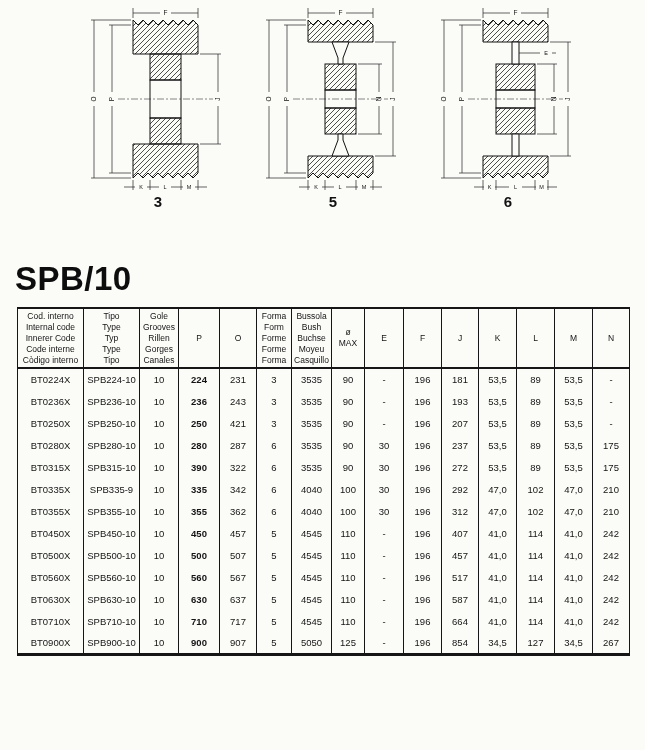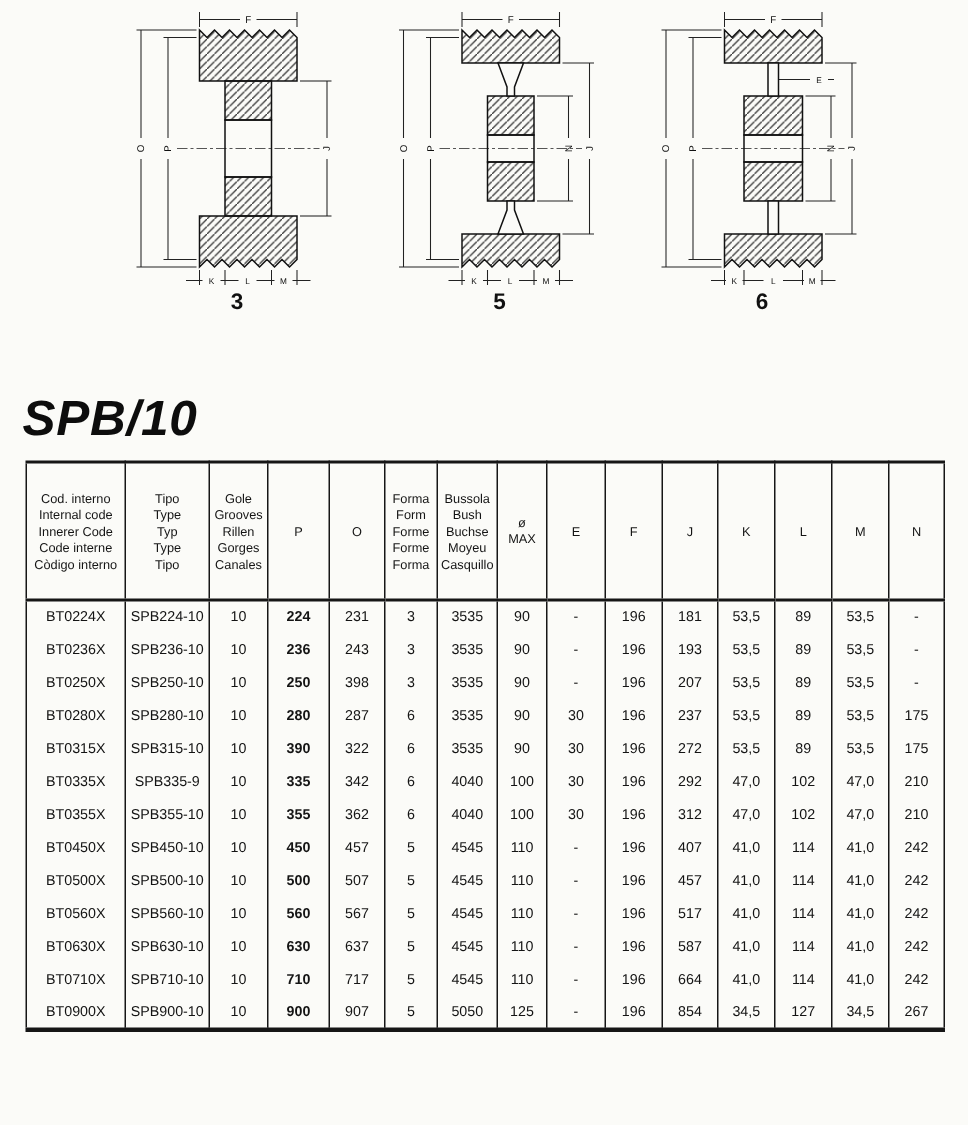--- a/index.html
+++ b/index.html
@@ -14,41 +14,41 @@
 
   
   .diagrams { display:flex; gap:15px; padding:6px 0 0 78px; }
   .figure { width:160px; text-align:center; }
   .figure svg { display:block; }
   .figure .caption { font-weight:bold; font-size:15px; margin-top:1px; color:#111; }
 
   
   .page-title {
     margin:50px 0 0 15px;
-    font-size:33px; font-weight:bold; letter-spacing:0.5px; color:#0d0d0d;font-style:italic;
+    font-size:33px; font-weight:bold; letter-spacing:0.5px; color:#0d0d0d;
   }
 
   
   table.spec {
     margin:9px 15px 0 17px;
     width:612px;
     border-collapse:collapse;
     table-layout:fixed;
     border-top:2px solid #161616;
     border-bottom:3px solid #161616;
     border-left:1.5px solid #161616;
     border-right:1.5px solid #161616;
   }
   table.spec thead td {
     border-bottom:2.5px solid #161616;
     height:55px;
     font-size:8.5px; line-height:1.28;
     text-align:center; vertical-align:middle;
     white-space:pre-line;
-    padding:18px 1px;
+    padding:2px 1px;
   }
   table.spec td { border-left:1.5px solid #161616; border-right:1.5px solid #161616; }
   table.spec tbody td {
     height:22px; font-size:9.5px; text-align:center; vertical-align:middle;
     padding:0 1px;
   }
   table.spec tbody td.bold-col { font-weight:bold;margin-top:25px; }
 </style>
 </head>
 <body>
@@ -330,21 +330,21 @@
           <td>53,5</td>
           <td>89</td>
           <td>53,5</td>
           <td>-</td>
         </tr>
         <tr>
           <td>BT0250X</td>
           <td>SPB250-10</td>
           <td>10</td>
           <td class="bold-col">250</td>
-          <td>398</td>
+          <td>421</td>
           <td>3</td>
           <td>3535</td>
           <td>90</td>
           <td>-</td>
           <td>196</td>
           <td>207</td>
           <td>53,5</td>
           <td>89</td>
           <td>53,5</td>
           <td>-</td>

